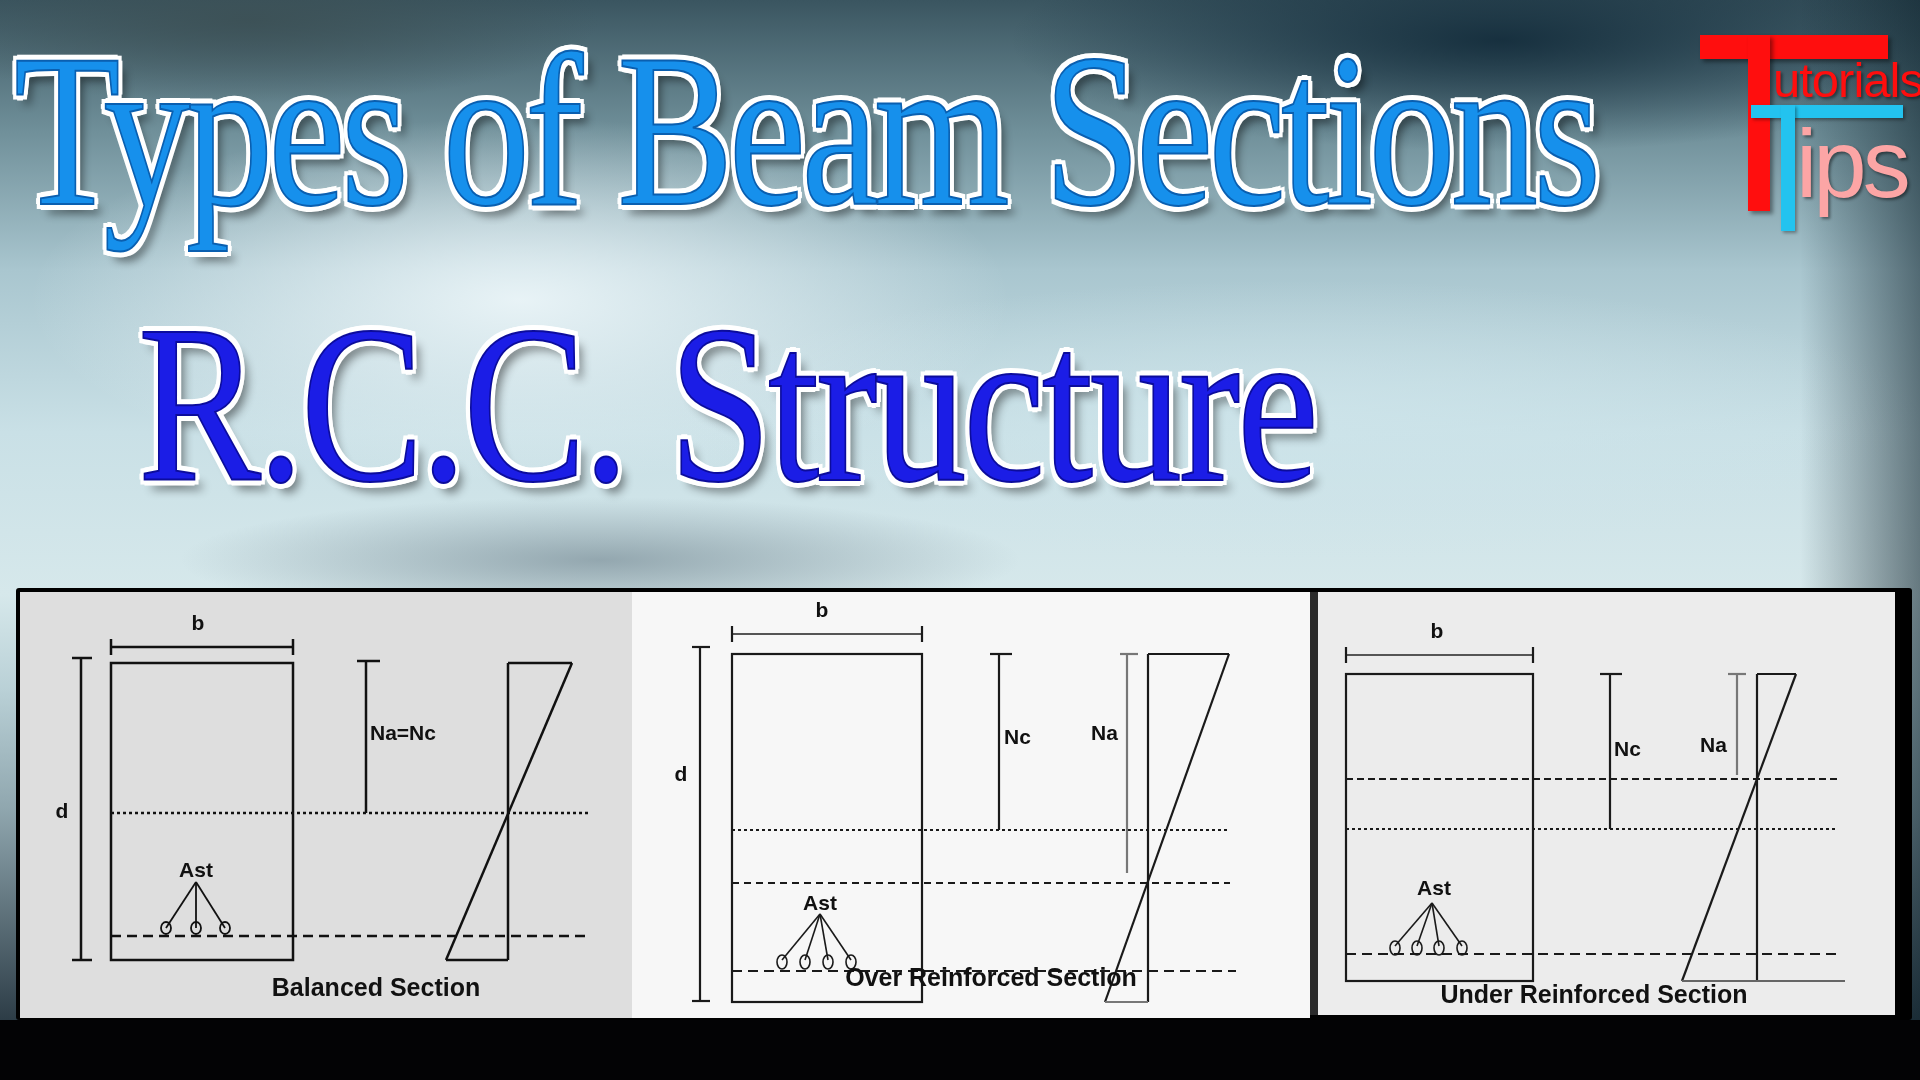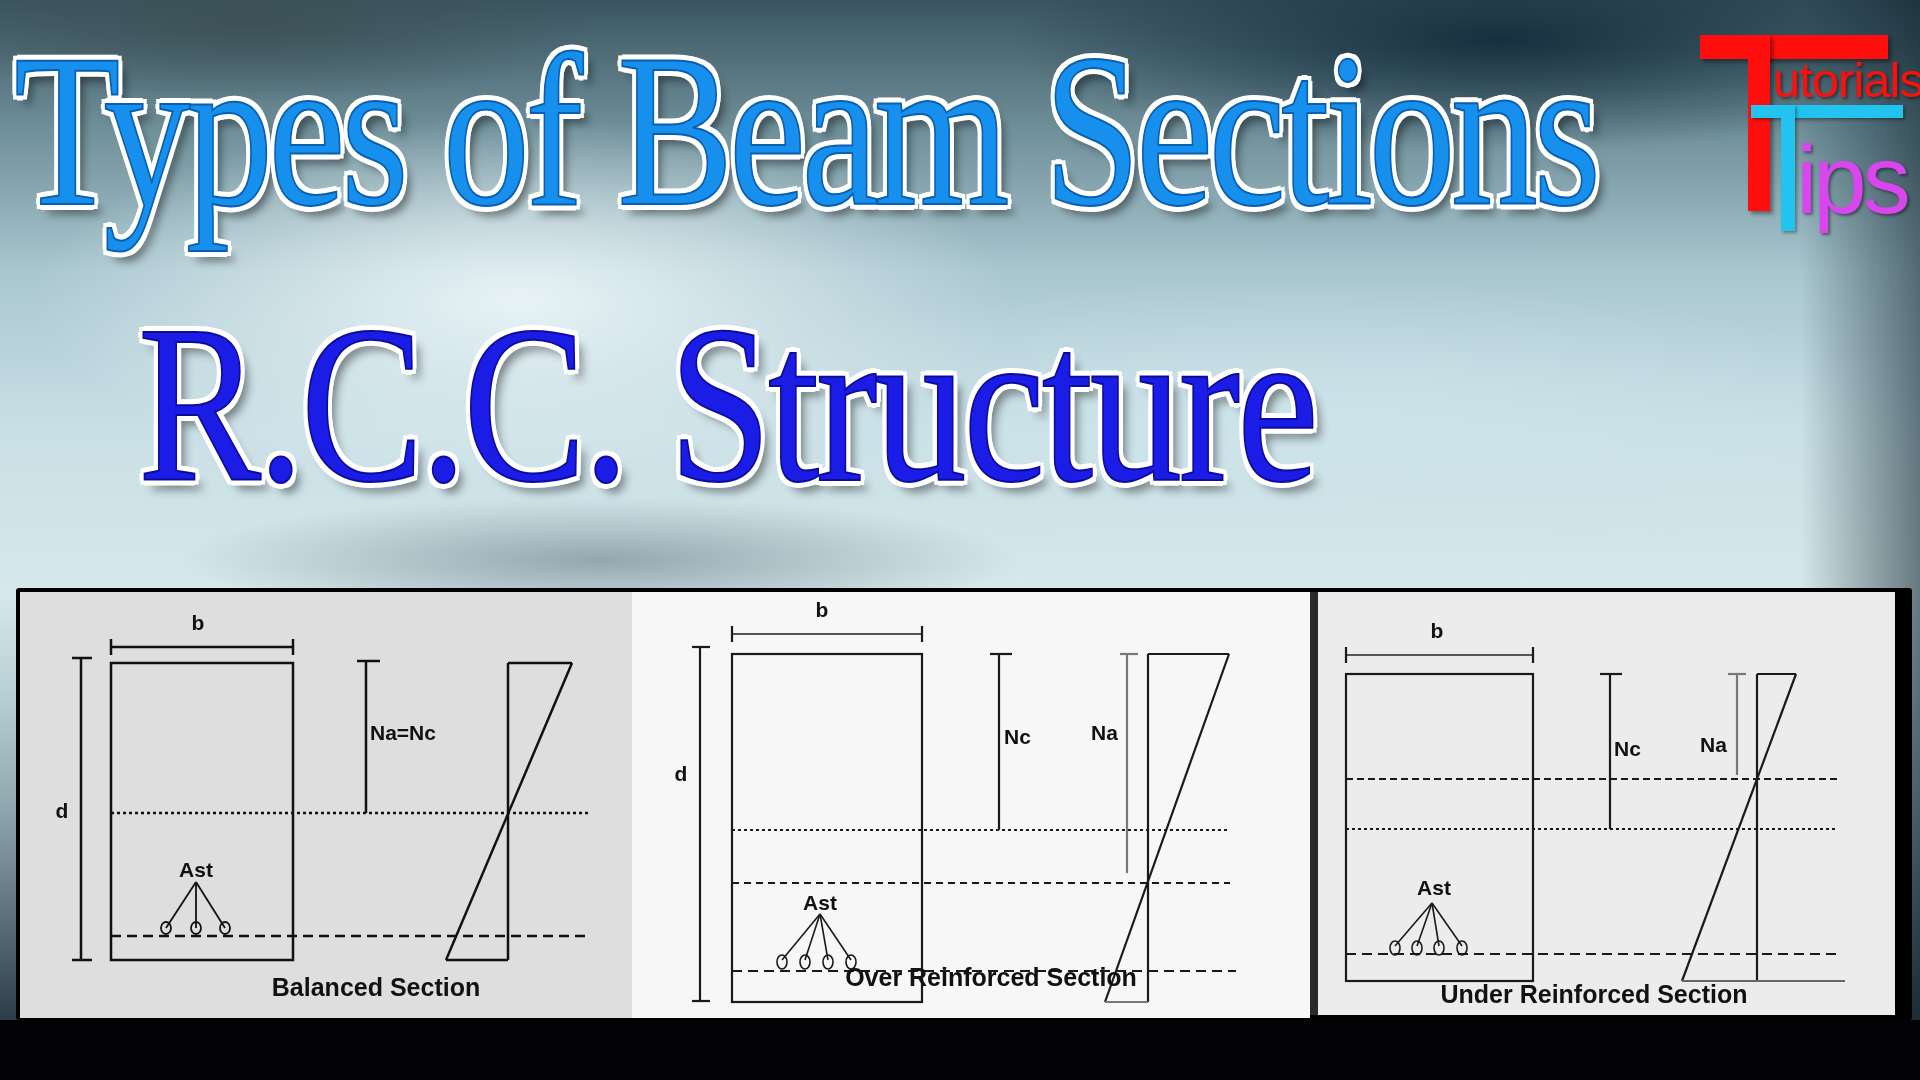--- a/index.html
+++ b/index.html
@@ -49,23 +49,23 @@
   .logo .t-stem { position:absolute; left:50px; top:3px; width:22px; height:176px; background:#ff0e0e; box-shadow:3px 3px 4px rgba(0,0,0,0.4); }
   .logo .tutorials {
     position:absolute; left:75px; top:24px;
     font-family:"Liberation Sans","DejaVu Sans",sans-serif;
     font-size:49px; line-height:1; color:#ff0e0e; letter-spacing:-1px;
     text-shadow:2px 2px 3px rgba(0,0,0,0.45);
   }
   .logo .tip-bar { position:absolute; left:53px; top:73px; width:152px; height:13px; background:#23c3ef; box-shadow:2px 2px 3px rgba(0,0,0,0.35); }
   .logo .tip-stem { position:absolute; left:83px; top:73px; width:14px; height:126px; background:#23c3ef; box-shadow:2px 2px 3px rgba(0,0,0,0.35); }
   .logo .ips {
-    position:absolute; left:98px; top:100px;
+    position:absolute; left:98px; top:84px;
     font-family:"Liberation Sans","DejaVu Sans",sans-serif;
-    font-size:96px; line-height:1; color:#d946ef; letter-spacing:-4px;
+    font-size:96px; line-height:1; color:#fca5a5; letter-spacing:-4px;
     text-shadow:2px 2px 3px rgba(0,0,0,0.45);
   }
   .panels-frame { position:absolute; left:16px; top:588px; width:1896px; height:432px; background:#000; border-radius:3px; }
   .panel { position:absolute; overflow:hidden; }
   .panel svg { position:absolute; left:0; top:0; }
   .p1 { left:20px; top:592px; width:612px; height:426px; background:#dedede; }
   .p2 { left:632px; top:592px; width:678px; height:426px; background:#f7f7f7; }
   .p3 { left:1310px; top:592px; width:585px; height:423px; background:#ececec; border-left:8px solid #2a2a2a; box-sizing:border-box; }
   .cap, .lbl {
     font-family:"Liberation Sans","DejaVu Sans",sans-serif; fill:#111;

